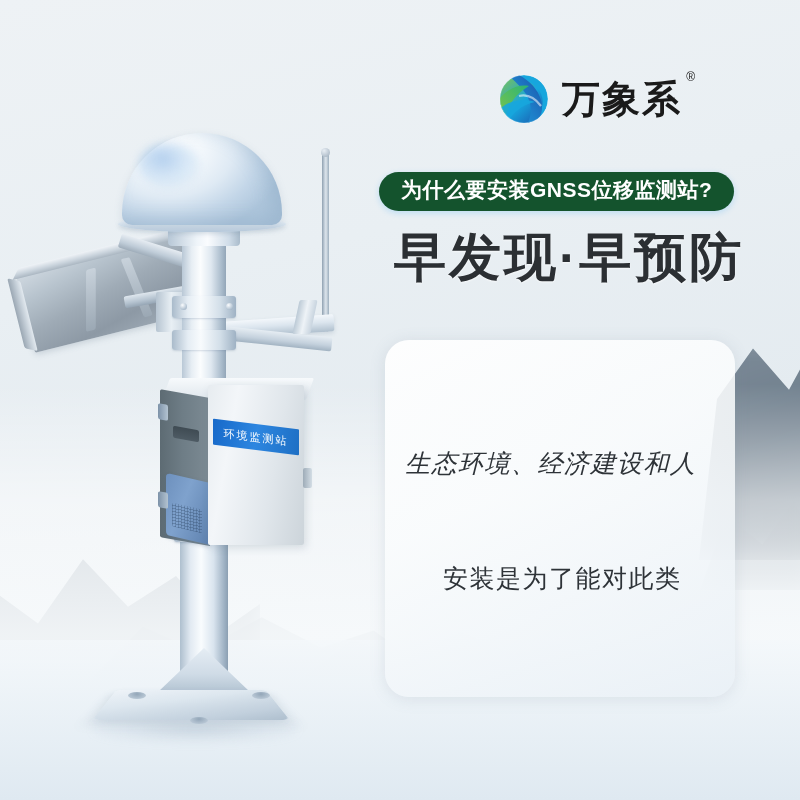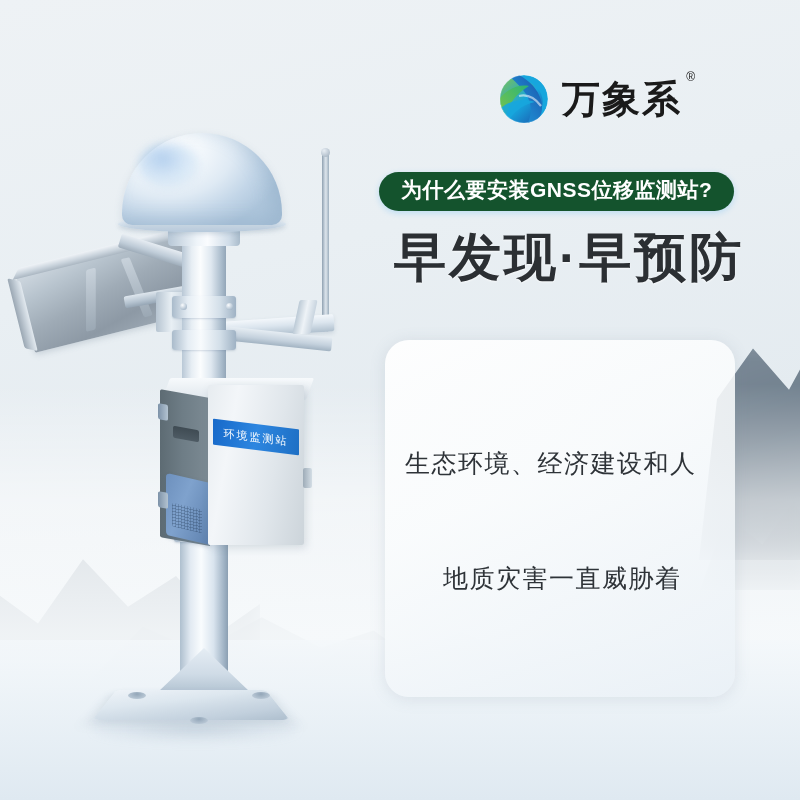--- a/index.html
+++ b/index.html
@@ -87,21 +87,21 @@
     position:absolute;left:0;right:0;top:22px;bottom:18px;
     display:flex;flex-direction:column;justify-content:space-evenly;
     padding:0 14px;box-sizing:border-box;
   }
   .card-line{
     font-size:25px;color:#2e3338;letter-spacing:1.5px;
     line-height:1.2;white-space:nowrap;
   }
   .card-line.c{text-align:center;}
   .card-line.ind{padding-left:44px;}
-  .card-line.l{padding-left:6px;}
+  .card-line.l{padding-left:6px;font-style:italic;}
 
   
   .device{position:absolute;left:0;top:0;width:400px;height:800px;}
 
   
   .mast{
     position:absolute;left:182px;top:196px;width:44px;height:484px;
     background:linear-gradient(90deg,#b9c8d6 0%,#e7eef4 22%,#fbfdfe 42%,#dfe8f0 66%,#a9bbcb 90%,#93a6b8 100%);
     border-radius:3px;
   }
@@ -420,17 +420,17 @@
     </div>
   </div>
 
   <div class="badge">为什么要安装GNSS位移监测站?</div>
 
   <div class="headline">早发现·早预防</div>
 
   <div class="card">
     <div class="card-lines">
       <div class="card-line l">生态环境、经济建设和人</div>
-      <div class="card-line ind">地质灾害一直威胁着</div>
+      <div class="card-line ind">安装是为了能对此类</div>
     </div>
   </div>
 
 </div>
 
 </body></html>

